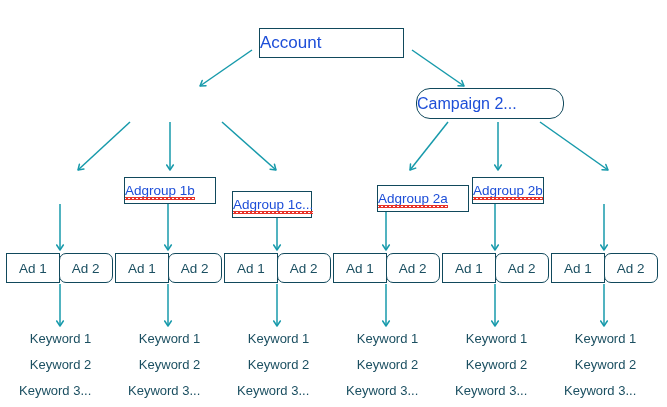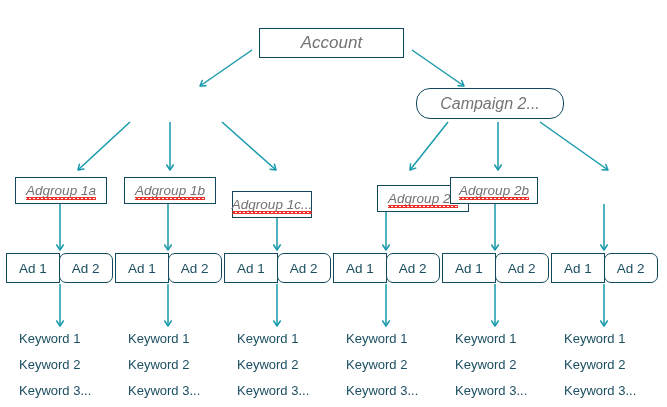--- a/index.html
+++ b/index.html
@@ -21,26 +21,25 @@
     top: 0;
     width: 667px;
     height: 407px;
     pointer-events: none;
   }
   .node {
     position: absolute;
     box-sizing: border-box;
     border: 1.4px solid #11495c;
     background: #ffffff;
-    color: #737373;
+    color: #1d4ed8;
     display: flex;
     align-items: center;
-    justify-content: center;
-    white-space: nowrap;
-    font-style: italic;
+    justify-content: flex-start;
+    white-space: nowrap;
   }
   .node-account {
     font-size: 17px;
   }
   .node-campaign {
     font-size: 16px;
   }
   .node-adgroup {
     font-size: 13.5px;
   }
@@ -85,20 +84,21 @@
   }
   .kwcol {
     position: absolute;
     color: #1b4f61;
     font-size: 13px;
     line-height: 26px;
     white-space: nowrap;
   }
   .kwcol div {
     white-space: nowrap;
+    text-align: right;
   }
 </style>
 </head>
 <body>
 
 <div id="canvas">
 
   <svg id="arrow-layer" viewBox="0 0 667 407" xmlns="http://www.w3.org/2000/svg">
     <defs>
       <marker id="vhead" markerWidth="9" markerHeight="9" refX="6.2" refY="4.5" orient="auto" markerUnits="userSpaceOnUse">
@@ -135,33 +135,30 @@
   </svg>
 
   <div class="node node-account" style="left:259px; top:28px; width:145px; height:30px;">
     <span>Account</span>
   </div>
 
   <div class="node node-campaign" style="left:416px; top:88px; width:148px; height:31px;border-radius:14px;">
     <span>Campaign 2...</span>
   </div>
 
-  <div class="node node-adgroup" style="left:15px; top:177px; width:92px; height:27px;">
-    <span class="spell">Adgroup 1a</span>
-  </div>
   <div class="node node-adgroup" style="left:124px; top:177px; width:92px; height:27px;">
     <span class="spell">Adgroup 1b</span>
   </div>
   <div class="node node-adgroup" style="left:232px; top:191px; width:80px; height:27px;">
     <span class="spell">Adgroup 1c...</span>
   </div>
   <div class="node node-adgroup" style="left:341px; top:185px; width:92px; height:27px;margin-left:36px;">
     <span class="spell">Adgroup 2a</span>
   </div>
-  <div class="node node-adgroup" style="left:450px; top:177px; width:88px; height:27px;">
+  <div class="node node-adgroup" style="left:472px; top:177px; width:72px; height:27px;">
     <span class="spell">Adgroup 2b</span>
   </div>
 
   <div class="adbox" style="left:6px; top:253px;">
     <div class="adcell" style="width:54px;">Ad 1</div>
     <div class="adcell" style="width:54px;">Ad 2</div>
   </div>
   <div class="adbox" style="left:115px; top:253px;">
     <div class="adcell" style="width:54px;">Ad 1</div>
     <div class="adcell" style="width:54px;">Ad 2</div>

